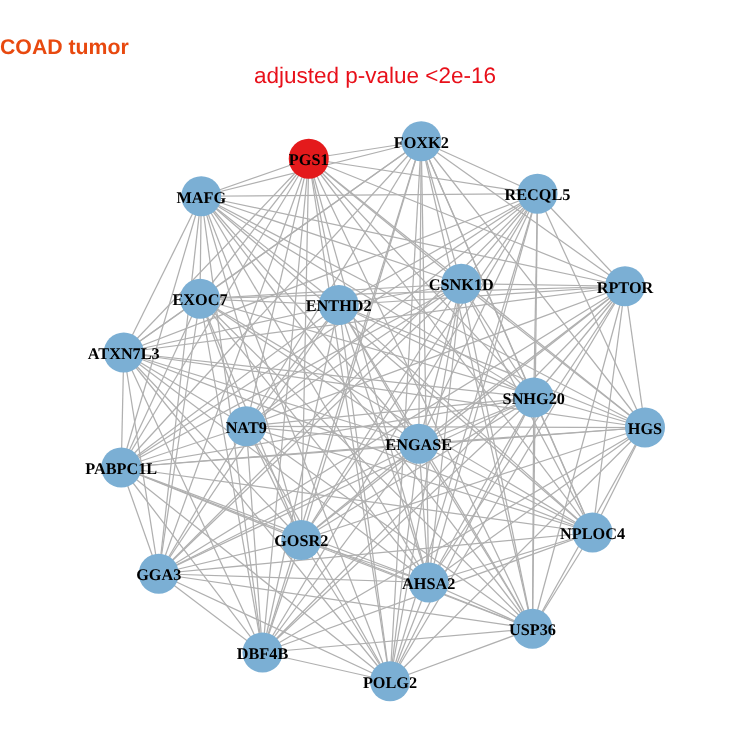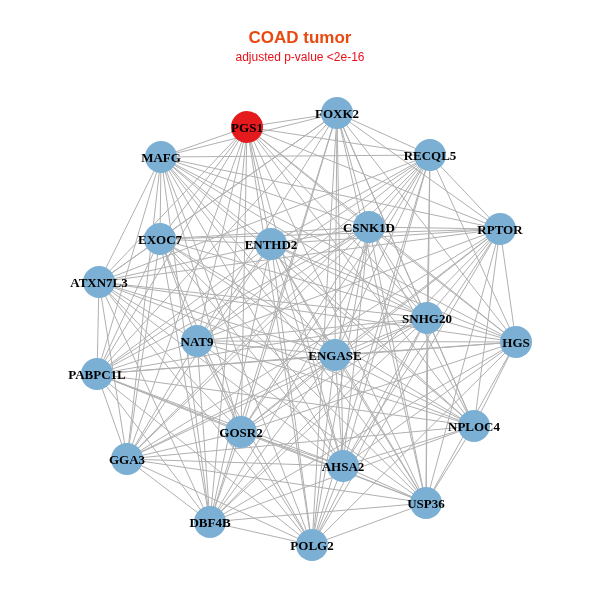--- a/index.html
+++ b/index.html
@@ -1,20 +1,20 @@
 <!DOCTYPE html>
 <html><head>
 <meta charset="utf-8">
 <style>
   html, body { margin:0; padding:0; background:#ffffff; }
   body { width:600px; height:600px; position:relative; overflow:hidden; }
-  .title { position:absolute; left:0; width:600px; top:28px; text-align:center;
+  .title { position:absolute; left:0; width:600px; top:28px; 
     font-family:"Liberation Sans", sans-serif; font-weight:bold; font-size:17px; color:#E8490F; }
   .subtitle { position:absolute; left:0; width:600px; top:50px; text-align:center;
-    font-family:"Liberation Sans", sans-serif; font-size:12px; color:#E8101A; }
+    font-family:"Liberation Sans", sans-serif; font-size:18px; color:#E8101A; }
   svg#net { position:absolute; left:0; top:0; }
   .lbl { font-family:"Liberation Serif", serif; font-weight:bold; font-size:13px; fill:#000; }
 </style>
 </head>
 <body>
 
 <div class="title">COAD tumor</div>
 <div class="subtitle">adjusted p-value &lt;2e-16</div>
 
 <svg id="net" width="600" height="600">

